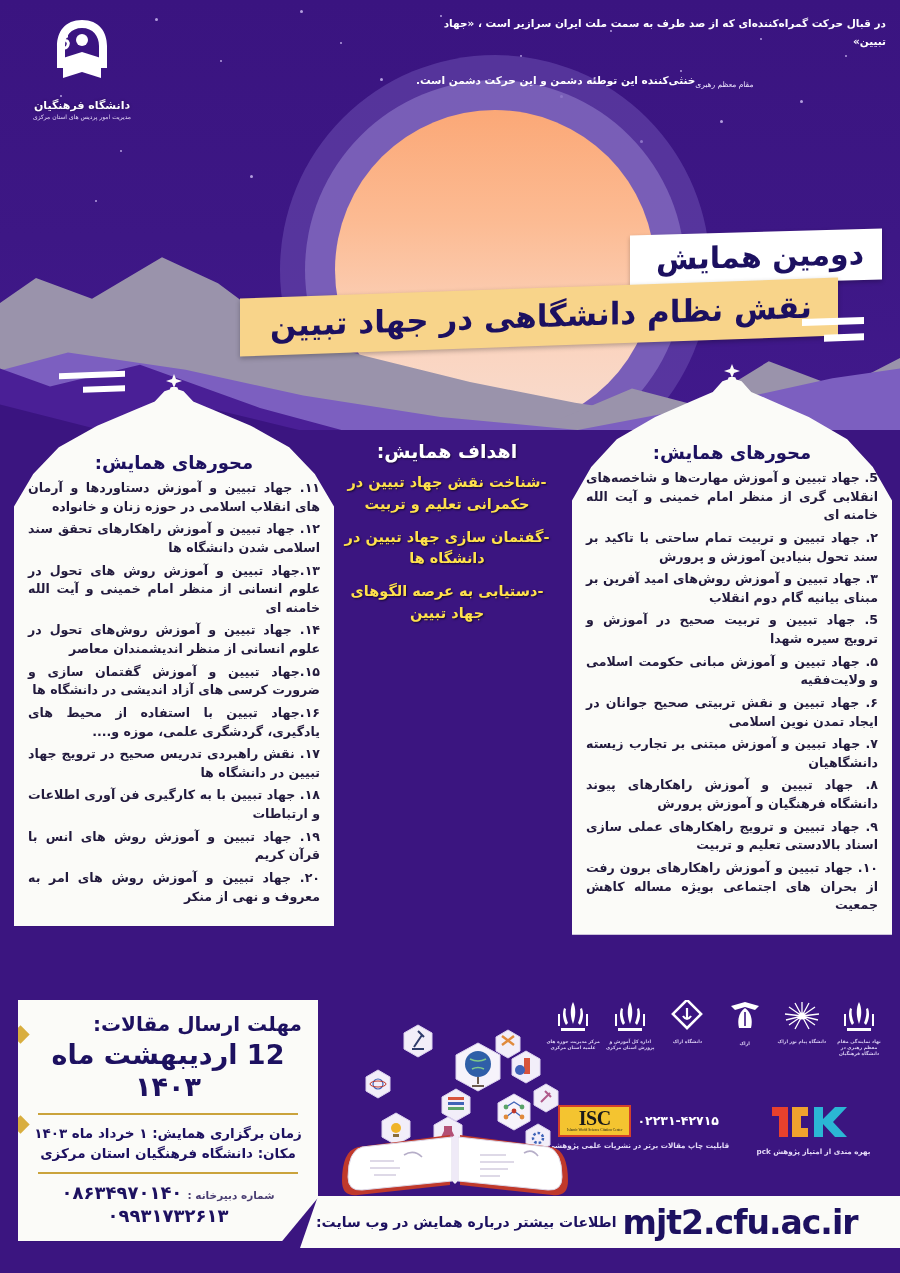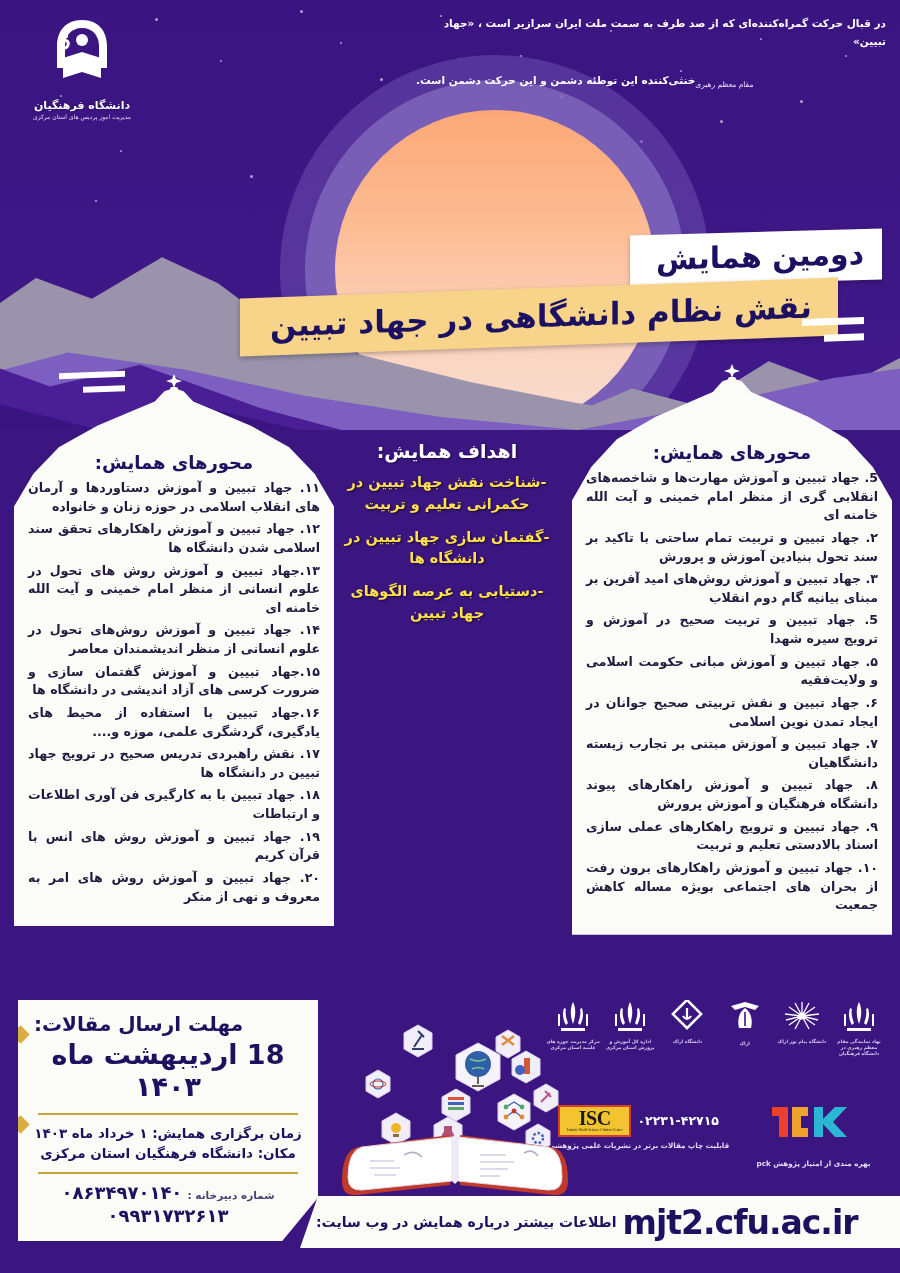--- a/index.html
+++ b/index.html
@@ -143,21 +143,21 @@
   }
 
   
   .deadline {
     position:absolute; left:18px; top:1000px; width:300px;
     background:#fbfbf8; color:#1d1160;
     padding:12px 16px 14px 16px;
     clip-path:polygon(0 0, 100% 0, 100% 82%, 88% 100%, 0 100%);
     filter:drop-shadow(0 2px 5px rgba(0,0,0,.35));
   }
-  .dl-title { font-size:20px; font-weight:bold; text-align:left; line-height:1.25; letter-spacing:-.3px;}
+  .dl-title { font-size:20px; font-weight:bold; text-align:right; line-height:1.25; letter-spacing:-.3px;}
   .dl-date { font-size:27px; font-weight:bold; text-align:center; line-height:1.2; margin-top:2px; letter-spacing:-.5px;}
   .dl-rule { height:2px; background:#caa33c; margin:9px 4px 8px 4px; }
   .dl-line { font-size:13.5px; font-weight:bold; text-align:center; line-height:1.5; letter-spacing:-.2px;}
   .dl-phones { margin-top:6px; text-align:center; }
   .dl-ph-label { font-size:10.5px; font-weight:bold; color:#4b3f73; }
   .dl-ph { font-size:18px; font-weight:bold; letter-spacing:1px; line-height:1.25;}
   .dl-diamond { position:absolute; width:13px; height:13px; background:#d9ae3f; transform:rotate(45deg); }
   .dm1 { left:-4px; top:28px; }
   .dm2 { left:-4px; top:118px; }
 
@@ -182,21 +182,21 @@
   }
   .isc-logo {
     background:#f4c430; border:2.5px solid #d4402a; padding:1px 7px 2px 7px;
     font-size:20px; font-weight:bold; color:#1a1a1a; letter-spacing:-.5px; line-height:1.05;
     font-family:"Liberation Serif", serif;
   }
   .isc-logo small { display:block; font-size:3.6px; letter-spacing:0; font-weight:normal; }
   .isc-code { color:#fff; font-size:12.5px; font-weight:bold; }
   .isc-cap { color:#e4daf7; font-size:7.2px; margin-top:4px; font-weight:bold; }
   .pck-block { text-align:center; width:145px; }
-  .pck-cap { color:#e4daf7; font-size:7.2px; margin-top:16px; font-weight:bold; }
+  .pck-cap { color:#e4daf7; font-size:7.2px; margin-top:4px; font-weight:bold; }
 
   
   .web-bar {
     position:absolute; left:300px; top:1196px; width:600px; height:52px;
     background:#fbfbf8;
     display:flex; flex-direction:row-reverse; align-items:center; gap:6px;
     padding:0 16px;
     clip-path:polygon(3% 0, 100% 0, 100% 100%, 0 100%);
   }
   .web-cap { color:#1d1160; font-size:14px; font-weight:bold; letter-spacing:-.3px;}
@@ -319,21 +319,21 @@
     <li>-شناخت نقش جهاد تبیین در حکمرانی تعلیم و تربیت</li>
     <li>-گفتمان سازی جهاد تبیین در دانشگاه ها</li>
     <li>-دستیابی به عرصه الگوهای جهاد تبیین</li>
   </ul>
 </div>
 
 <div class="deadline">
   <div class="dl-diamond dm1"></div>
   <div class="dl-diamond dm2"></div>
   <div class="dl-title">مهلت ارسال مقالات:</div>
-  <div class="dl-date">18 اردیبهشت ماه ۱۴۰۳</div>
+  <div class="dl-date">12 اردیبهشت ماه ۱۴۰۳</div>
   <div class="dl-rule"></div>
   <div class="dl-line">زمان برگزاری همایش: ۱ خرداد ماه ۱۴۰۳</div>
   <div class="dl-line">مکان: دانشگاه فرهنگیان استان مرکزی</div>
   <div class="dl-rule"></div>
   <div class="dl-phones">
     <span class="dl-ph-label">شماره دبیرخانه :</span>
     <span class="dl-ph">۰۸۶۳۴۹۷۰۱۴۰</span>
     <div class="dl-ph">۰۹۹۳۱۷۳۲۶۱۳</div>
   </div>
 </div>

